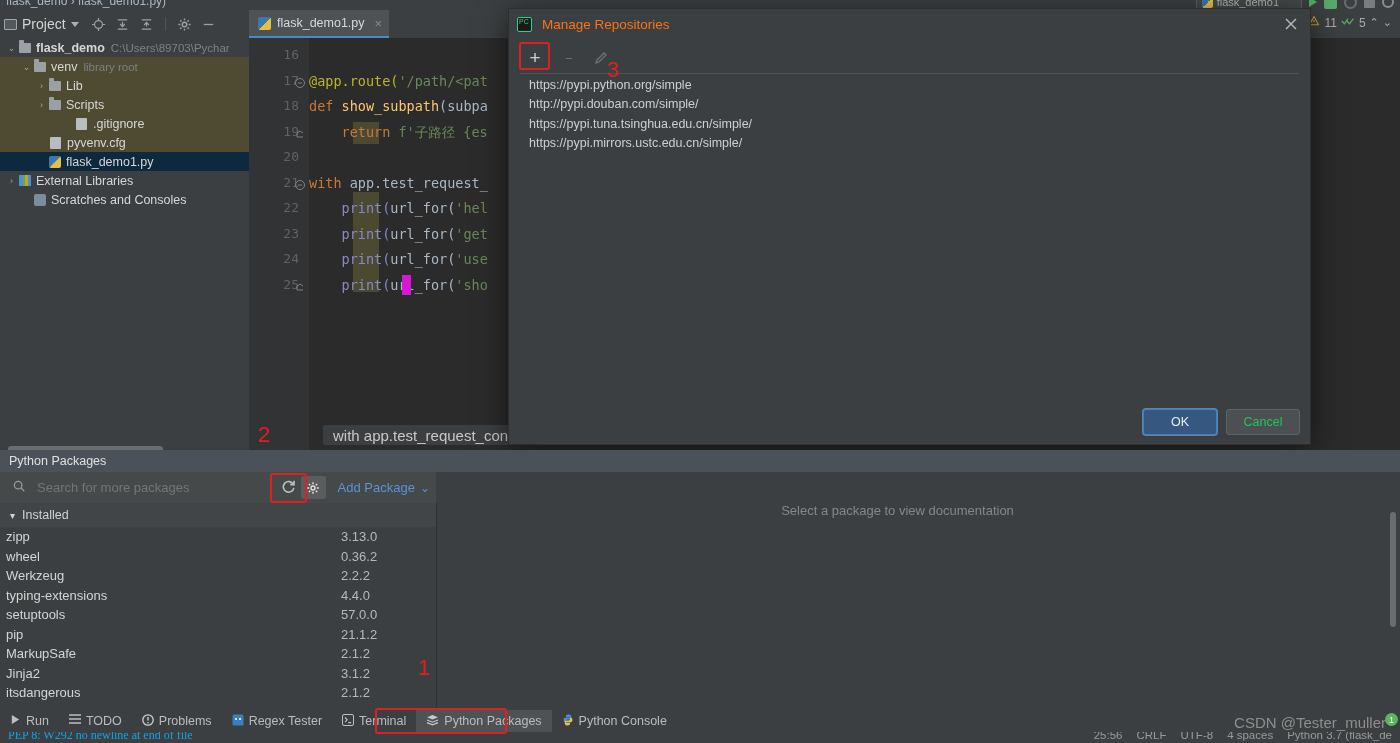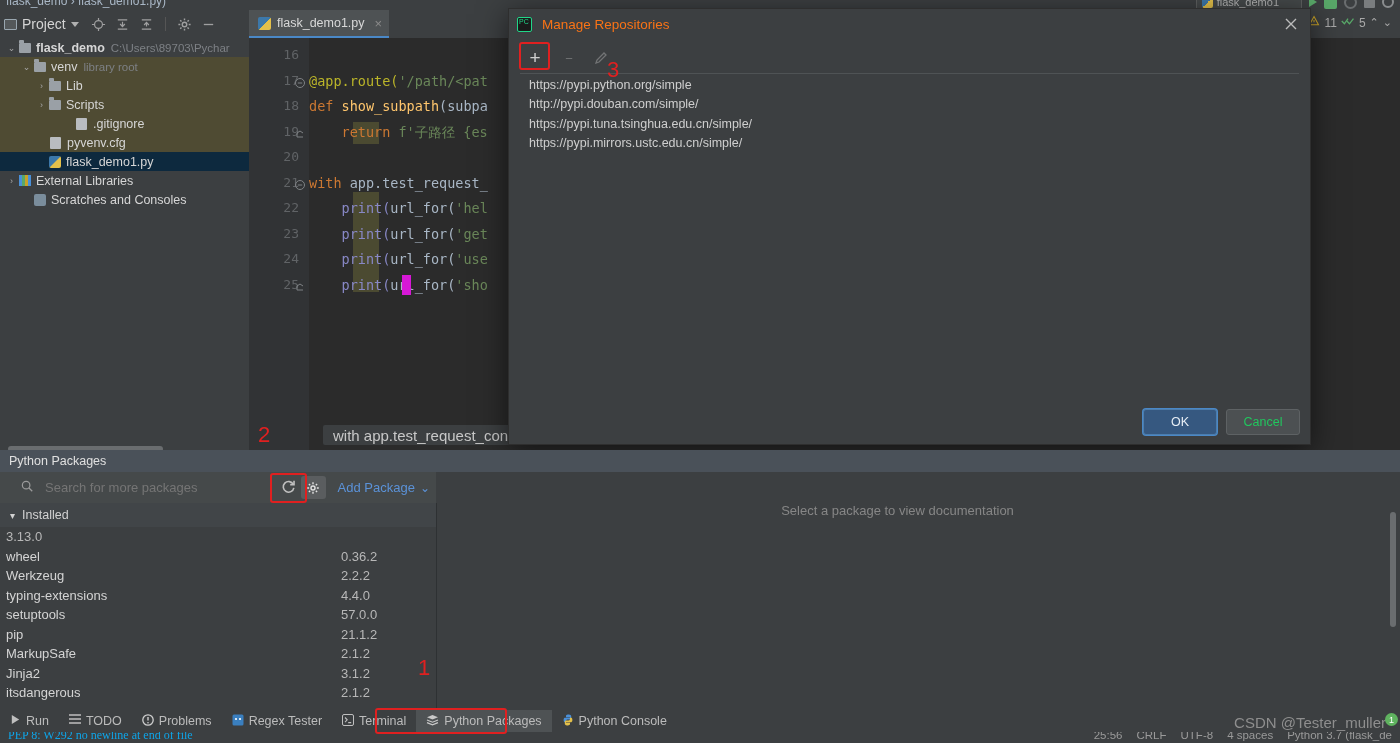--- a/index.html
+++ b/index.html
@@ -119,21 +119,21 @@
     font-size:12.5px; cursor:pointer;
   }
   #btn-ok { background:#365880; border:1px solid #4c7dad; color:#e7eef5; box-shadow:0 0 0 1px #4a88c7; }
   #btn-cancel { background:#4c5052; border:1px solid #5e6264; color:#22c55e; }
 
   
   #pp-panel { left:0; top:450px; width:1400px; height:270px; background:#3c3f41; }
   #pp-header { left:0; top:0; width:1400px; height:22px; background:#4a5159; display:flex; align-items:center; padding-left:9px; }
   #pp-header-title { font-size:12.5px; color:#e0e0e0; }
   #pp-toolbar { left:0; top:22px; width:436px; height:31px; background:#45494a; display:flex; align-items:center; }
-  #pp-search { flex:1; display:flex; align-items:flex-end; gap:9px; padding-left:12px;margin-left:8px; }
+  #pp-search { flex:1; display:flex; align-items:flex-end; gap:9px; padding-left:12px; }
   #pp-search-input { background:transparent; border:none; outline:none; color:#9b9b9b; font-size:13px; font-family:"Liberation Sans",sans-serif; width:190px; }
   #pp-tb-right { display:flex; align-items:center; gap:4px; padding-right:6px; }
   #pp-gear-btn { width:25px;height:23px; background:#5a5d5f; border-radius:3px; display:flex; align-items:center; justify-content:center; cursor:pointer; }
   #pp-add-package { color:#5b92d8; font-size:13px; margin-left:8px; display:flex; align-items:center; gap:5px; cursor:pointer; }
 
   #pp-list { left:0; top:53px; width:436px; height:217px; background:#3c3f41; }
   #pp-group { height:24px; display:flex; align-items:center; gap:7px; padding-left:10px; font-size:12.5px; color:#d2d2d2; cursor:pointer; background:#414548; }
   .pp-row { height:19.5px; display:flex; align-items:center; padding:0 0 0 6px; font-size:13px; cursor:pointer; }
   .pp-name { flex:1; color:#d4d4d4; }
   .pp-ver { width:95px; color:#b8b8b8; }
@@ -428,20 +428,21 @@
     </div>
   </div>
 
   <div id="pp-list" class="abs">
     <div id="pp-group">
       <span style="font-size:10px;">▾</span>
       <span>Installed</span>
     </div>
     <div id="pp-rows">
         <div class="pp-row">
+          <span class="pp-name">zipp</span>
           <span class="pp-ver">3.13.0</span>
         </div>
         <div class="pp-row">
           <span class="pp-name">wheel</span>
           <span class="pp-ver">0.36.2</span>
         </div>
         <div class="pp-row">
           <span class="pp-name">Werkzeug</span>
           <span class="pp-ver">2.2.2</span>
         </div>

